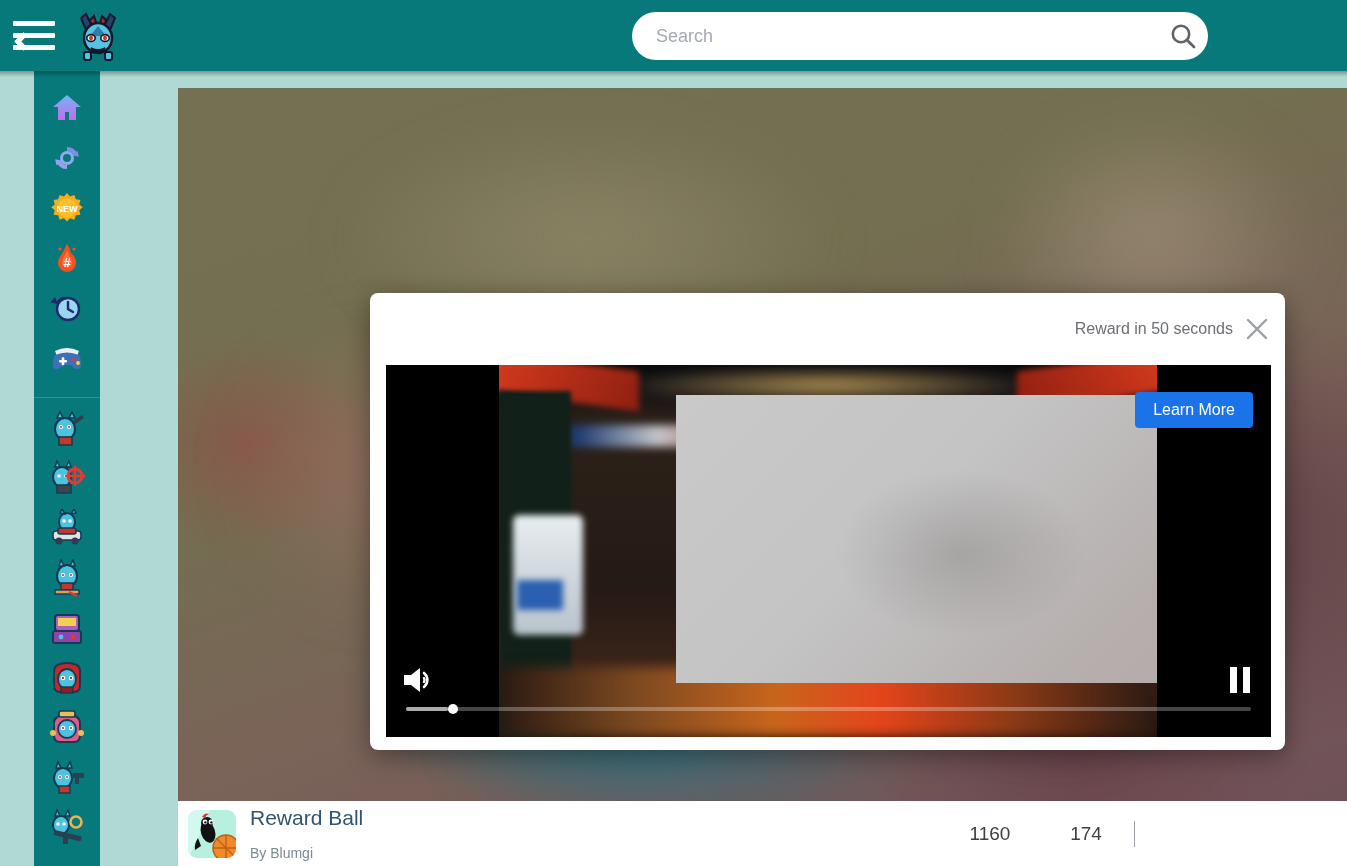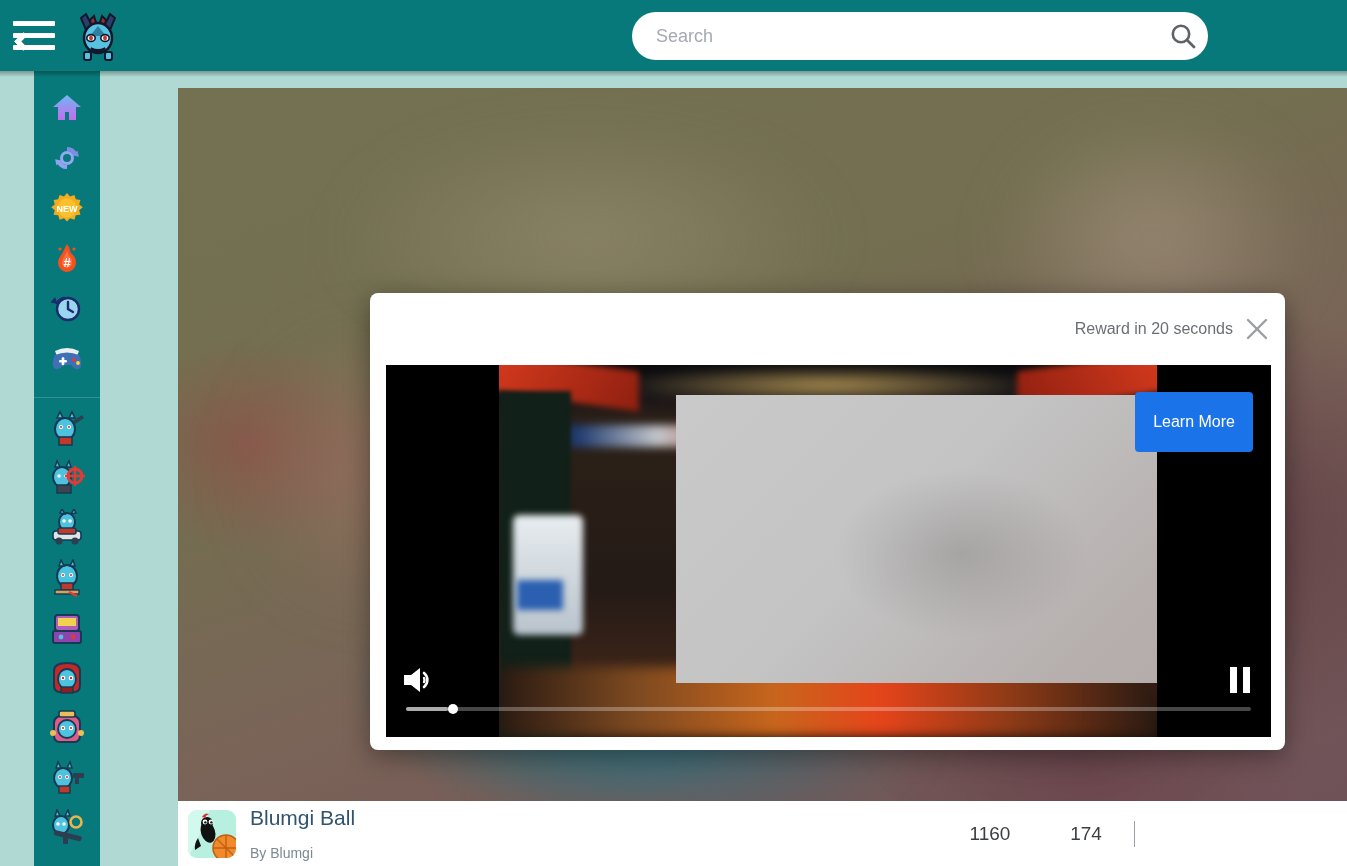--- a/index.html
+++ b/index.html
@@ -166,21 +166,21 @@
   }
   .censor::after {
     content:""; position:absolute; inset:0;
     background: radial-gradient(ellipse 180px 120px at 48% 55%, rgba(120,115,115,0.35), rgba(120,115,115,0) 70%);
   }
 
   .learn-more {
     position: absolute; right: 18px; top: 27px;
     background: #1a73e8; color: #fff;
     border: none; border-radius: 4px;
-    padding: 0 18px; height: 60px;
+    padding: 0 18px; height: 36px;
     font-size: 16px; cursor: pointer;
     font-family: "Liberation Sans", sans-serif;
     z-index: 10;
   }
 
   .v-ctrl { position: absolute; z-index: 10; }
   .vol-btn { left: 14px; bottom: 40px; width: 40px; height: 34px; cursor: pointer; }
   .pause-btn { right: 14px; bottom: 40px; width: 34px; height: 34px; cursor: pointer;
     display:flex; gap:6px; align-items:center; justify-content:center; }
   .pause-btn i { display:block; width: 7px; height: 26px; background:#fff; }
@@ -438,21 +438,21 @@
     <div class="stage">
       <div class="stage-blob-a"></div>
       <div class="stage-blob-b"></div>
       <div class="stage-blob-c"></div>
       <div class="stage-blob-d"></div>
       <div class="stage-blob-e"></div>
     </div>
 
     <div class="ad-modal">
       <div class="ad-head">
-        <span class="ad-reward">Reward in 20 seconds</span>
+        <span class="ad-reward">Reward in 50 seconds</span>
         <span class="ad-close">
           <svg width="26" height="26" viewBox="0 0 26 26">
             <line x1="4" y1="4" x2="22" y2="22" stroke="#9aa0a6" stroke-width="2.4" stroke-linecap="round"></line>
             <line x1="22" y1="4" x2="4" y2="22" stroke="#9aa0a6" stroke-width="2.4" stroke-linecap="round"></line>
           </svg>
         </span>
       </div>
 
       <div class="video">
         <div class="video-content">
@@ -503,21 +503,21 @@
           <circle cx="17.4" cy="12.4" r="1.2" fill="#111"></circle>
             <circle cx="23.4" cy="12.4" r="1.2" fill="#111"></circle>
           <path d="M14 7 q3 -5 7 -3 q-3 1 -4 4z" fill="#e03030"></path>
           <path d="M10 28 q-4 6 -3 12 l6 -4z" fill="#111"></path>
           <circle cx="38" cy="38" r="13" fill="#f08a2c" stroke="#c06010" stroke-width="1.6"></circle>
           <path d="M38 25 v26 M25 38 h26" stroke="#c06010" stroke-width="1.4"></path>
           <path d="M29 29 q9 9 18 18" stroke="#c06010" stroke-width="1.2" fill="none"></path>
         </svg>
       </div>
       <div class="info-text">
-        <div class="info-title">Blumgi Ball</div>
+        <div class="info-title">Reward Ball</div>
         <div class="info-author">By Blumgi</div>
       </div>
       <div class="info-stats">
         <div class="stat stat-1">1160</div>
         <div class="stat stat-2">174</div>
         <div class="v-sep"></div>
       </div>
     </div>
 
   </div>

